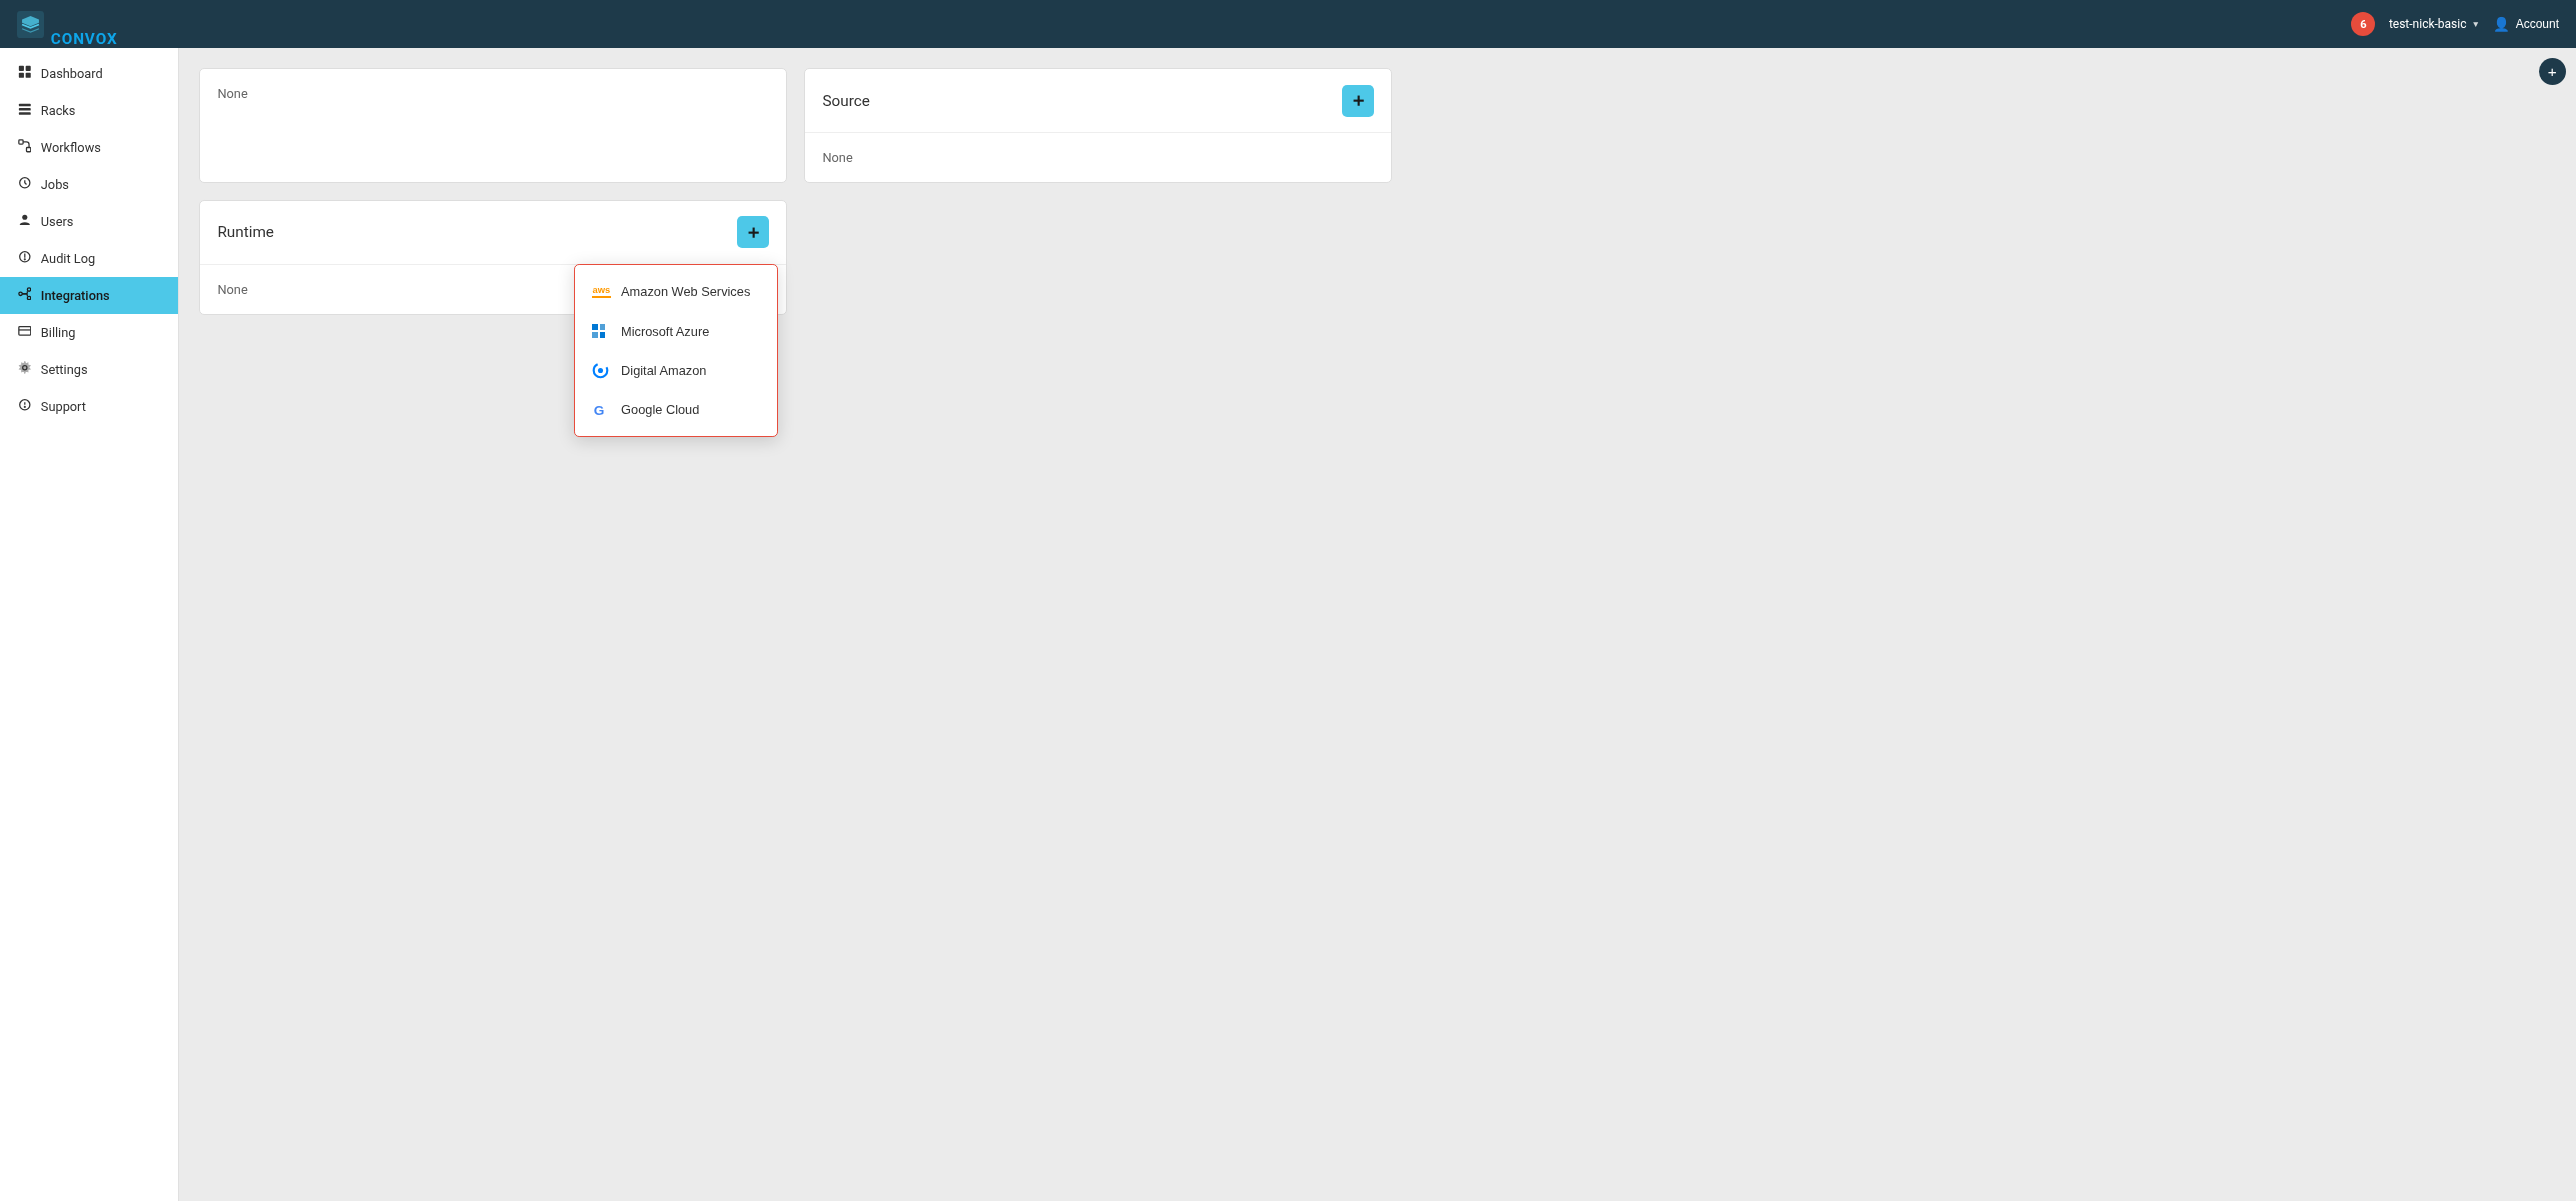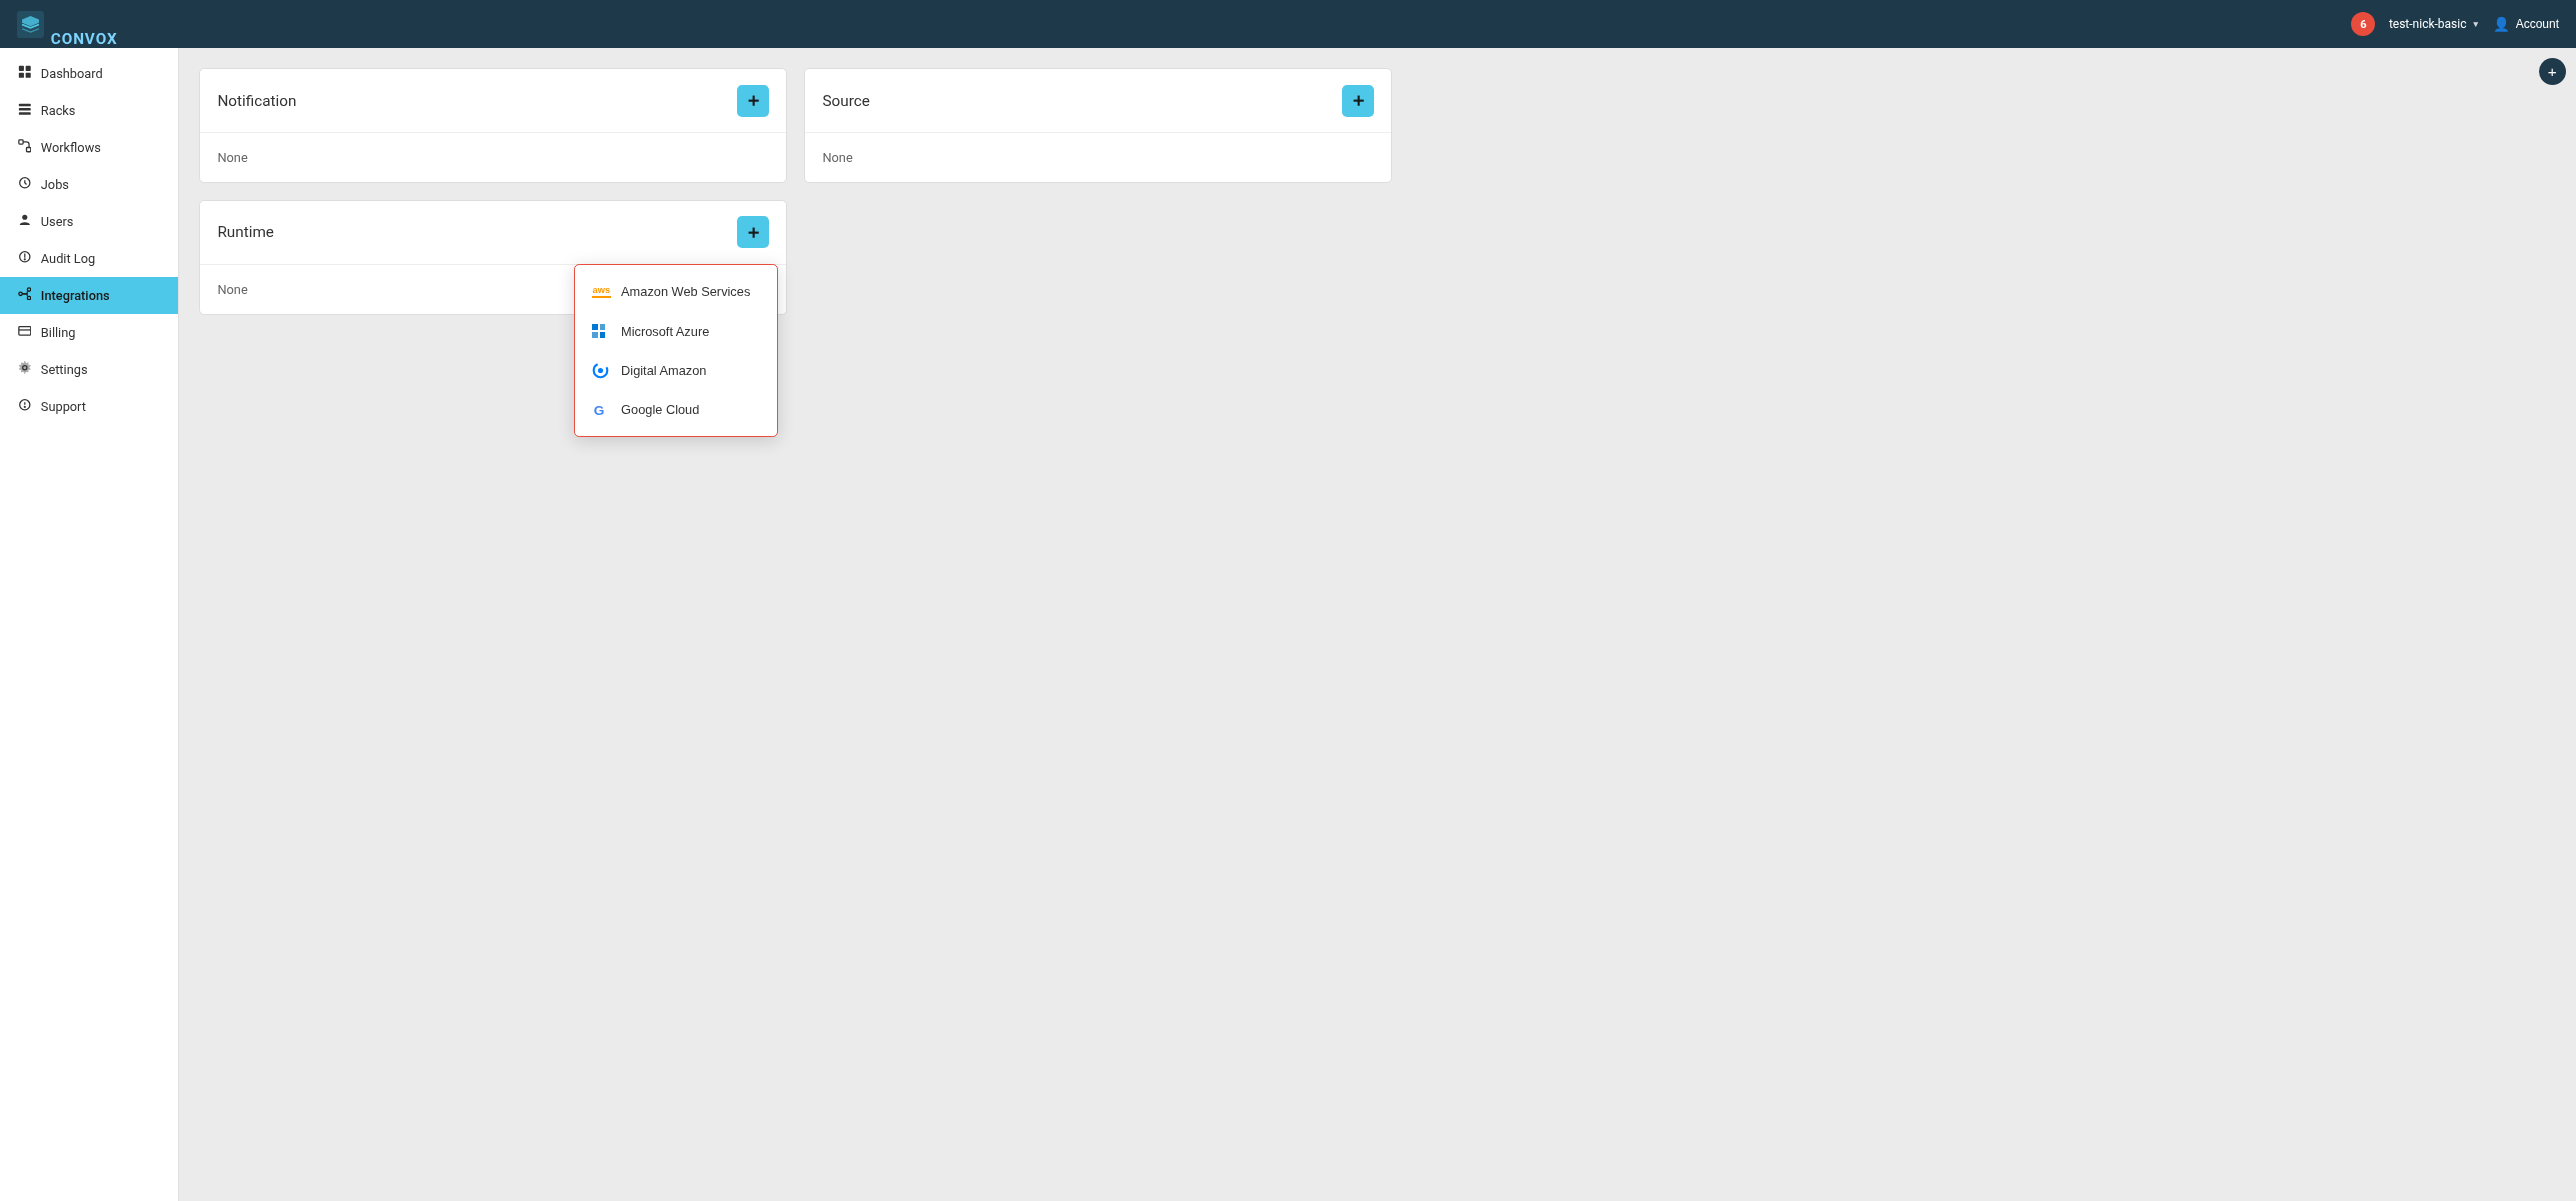--- a/index.html
+++ b/index.html
@@ -19,21 +19,21 @@
     .header-left {
       display: flex;
       align-items: center;
       gap: 6.8px;
     }
     .logo-icon {
       width: 27px;
       height: 27px;
     }
     .logo-text {
-      color: #7dd3fc;
+      color: #0ea5e9;
       font-size: 15.3px;
       font-weight: 700;
       letter-spacing: 0.9px;
       margin-top: 30px;
     }
     .header-right {
       display: flex;
       align-items: center;
       gap: 13.6px;
     }
@@ -389,29 +389,20 @@
       <span>Support</span>
     </div>
   </nav>
 
   <main class="main">
     <button class="corner-add-btn">+</button>
 
     <div class="cards-grid">
 
       <div class="card">
-        <div class="card-header">
-          <span class="card-title">Notification</span>
-          <button class="card-add-btn">
-            <svg width="15.3" height="15.3" viewBox="0 0 18 18" fill="none" stroke="#1a1a1a" stroke-width="2.5">
-                <line x1="9" y1="3" x2="9" y2="15"></line>
-                <line x1="3" y1="9" x2="15" y2="9"></line>
-              </svg>
-          </button>
-        </div>
         <div class="card-content">
           <span>None</span>
         </div>
       </div>
 
       <div class="card">
         <div class="card-header">
           <span class="card-title">Source</span>
           <button class="card-add-btn">
             <svg width="15.3" height="15.3" viewBox="0 0 18 18" fill="none" stroke="#1a1a1a" stroke-width="2.5">

